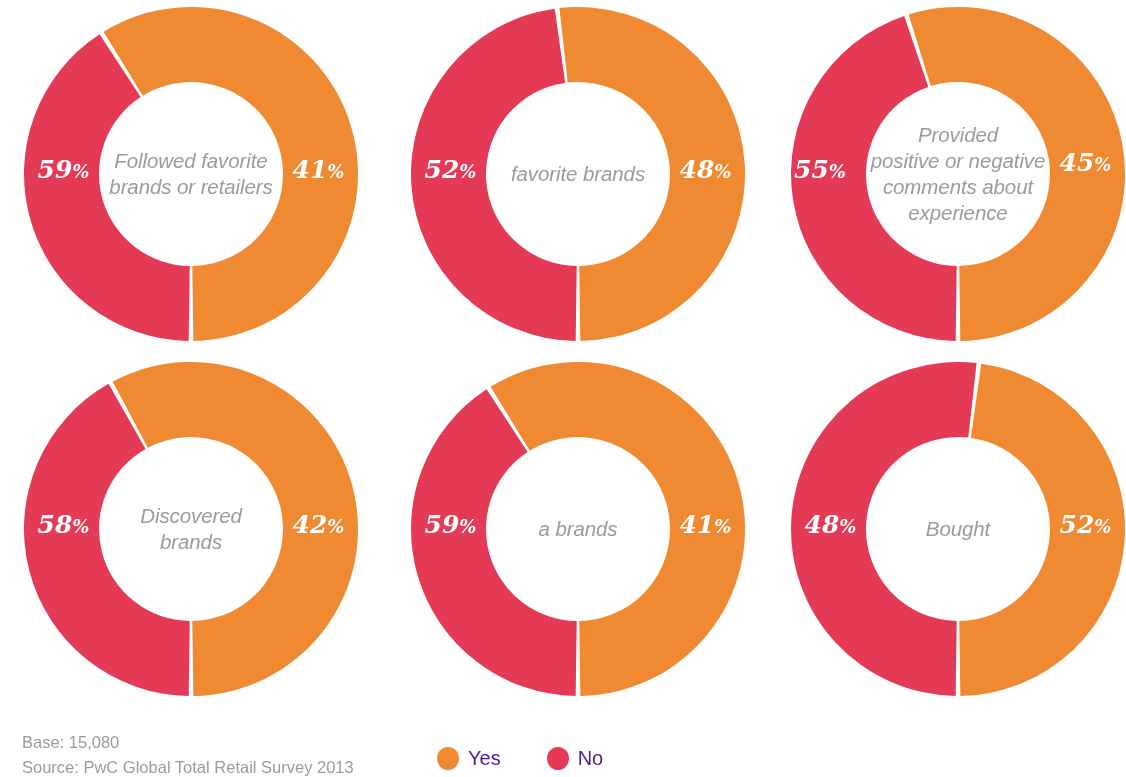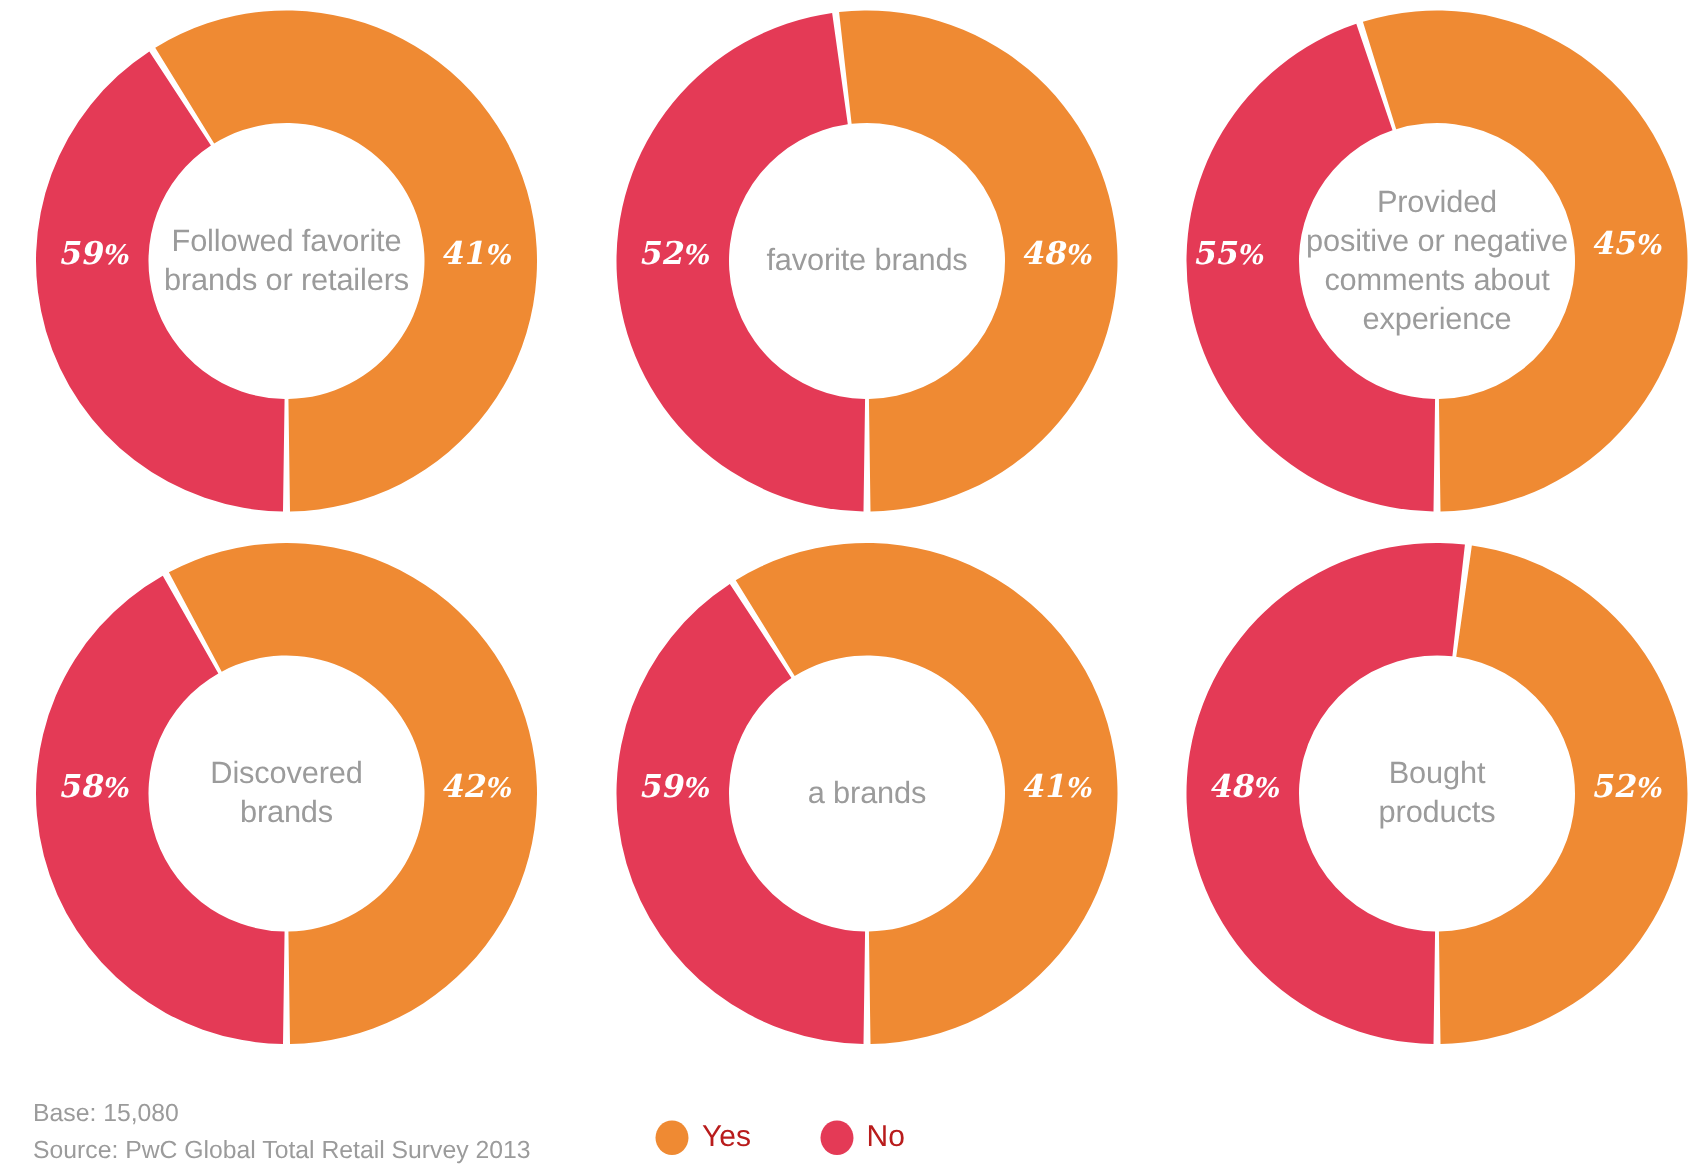--- a/index.html
+++ b/index.html
@@ -41,33 +41,34 @@
     top: 50%;
     transform: translate(-50%, -50%);
     width: 188px;
     text-align: center;
     color: #9b9b9b;
     font-size: 20.5px;
     line-height: 26px;
     font-family: "Liberation Sans", sans-serif;
     letter-spacing: -0.1px;
     pointer-events: none;
+    font-style: italic;
   }
 
   .pct {
     position: absolute;
     color: #ffffff;
     font-family: "DejaVu Serif", "Liberation Serif", serif;
     font-style: italic;
     font-weight: bold;
     white-space: nowrap;
     line-height: 1;
     transform: translate(-50%, -50%);
   }
-  .pct .num { font-size: 21px; }
+  .pct .num { font-size: 25px; }
   .pct .sym { font-size: 18px; }
 
   
   #footer {
     position: absolute;
     left: 0;
     top: 700px;
     width: 896px;
     height: 77px;
   }
@@ -93,21 +94,21 @@
     align-items: center;
     gap: 9px;
   }
   .legend-dot {
     width: 22px;
     height: 23px;
     border-radius: 50%;
     display: block;
   }
   .legend-text {
-    color: #b91c1c;
+    color: #4c1d95;
     font-size: 20px;
     font-family: "Liberation Sans", sans-serif;
     text-align: center;
   }
 </style>
 </head>
 <body>
 
 <div id="chart-grid">
     <div class="donut-cell" style="left: 11px; top: 0px;">
@@ -170,21 +171,20 @@
       <div class="pct" style="left: 52.5px; top: 169px;"><span class="num">59</span><span class="sym">%</span></div>
       <div class="pct" style="left: 307.5px; top: 169px;"><span class="num">41</span><span class="sym">%</span></div>
     </div>
     <div class="donut-cell" style="left: 778px; top: 355px;">
       <svg class="donut-svg" width="360" height="348" viewBox="0 0 360 348">
         <path d="M 177.66831588336274 340.9837215095538 A 167 167 0 1 1 198.61531167845635 8.040757500180405 L 190.25514176298194 82.57335143722513 A 92 92 0 1 0 178.71547940879864 265.991032208856 Z" fill="#e43a56"></path>
         <path d="M 203.24190786033108 8.625232520157795 A 167 167 0 0 1 182.33168411663718 340.9837215095538 L 181.2845205912013 265.991032208856 A 92 92 0 0 0 192.8039252883261 82.89533767577555 Z" fill="#ef8a33"></path>
       </svg>
       <div class="center-label">
         <div>Bought</div>
-        <div>products</div>
       </div>
       <div class="pct" style="left: 52.5px; top: 169px;"><span class="num">48</span><span class="sym">%</span></div>
       <div class="pct" style="left: 307.5px; top: 169px;"><span class="num">52</span><span class="sym">%</span></div>
     </div>
   </div>
 
 <div id="footer">
   <div id="source-block">
     <div>Base: 15,080</div>
     <div>Source: PwC Global Total Retail Survey 2013</div>

